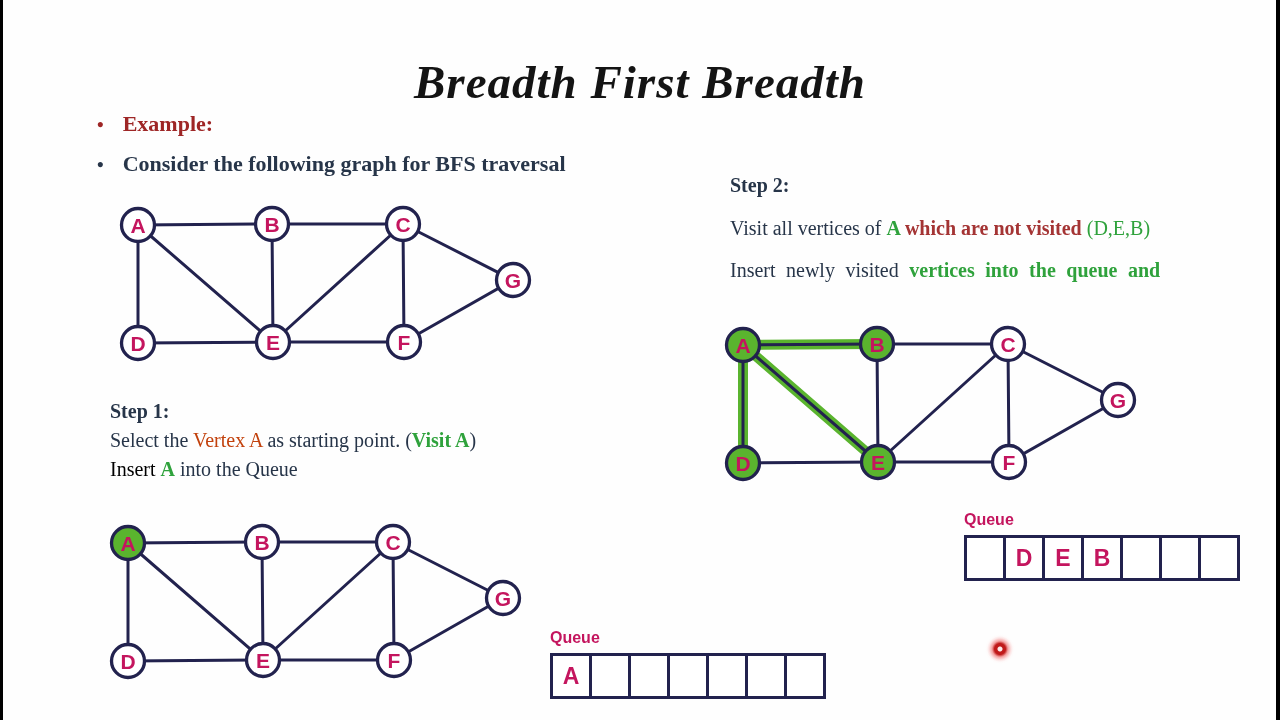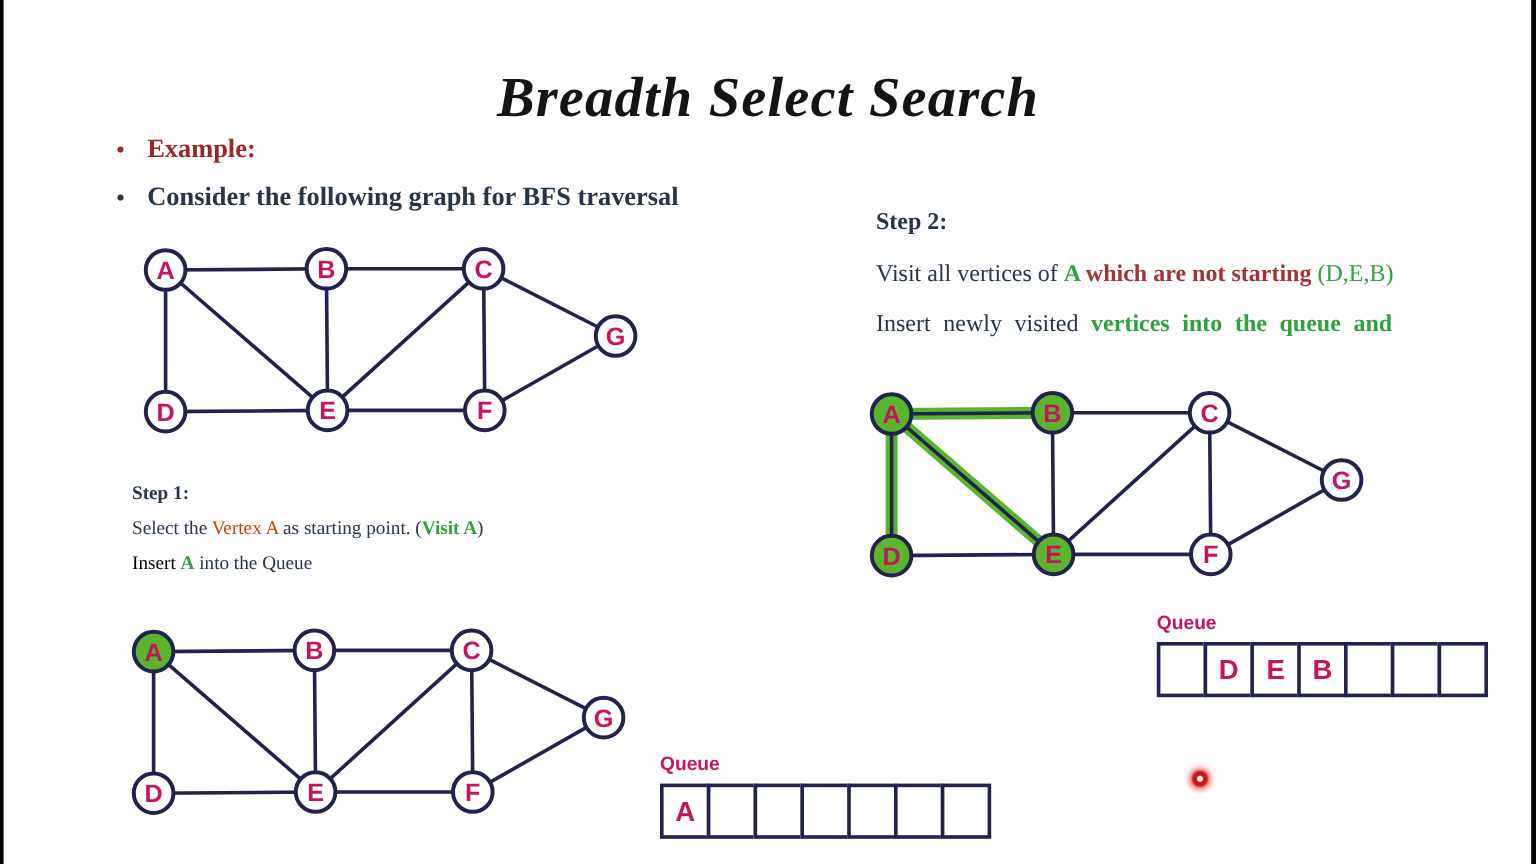--- a/index.html
+++ b/index.html
@@ -9,21 +9,21 @@
   .bar.left{left:0;width:3px;}
   .bar.right{right:0;width:4px;}
 
   .title{position:absolute;top:24px;left:0;right:0;text-align:center;
          font-style:italic;font-weight:600;font-size:47px;color:#141414;letter-spacing:1px;}
 
   .bullets{position:absolute;left:97px;top:111px;font-size:22px;font-weight:bold;}
   .bullet{display:flex;gap:19px;margin-bottom:14px;align-items:baseline;}
   .bullet .dot{font-size:19px;}
 
-  .step1-block{position:absolute;left:110px;top:397px;font-size:16px;line-height:29px;}
+  .step1-block{position:absolute;left:110px;top:397px;font-size:20px;line-height:29px;}
   .step2-block{position:absolute;left:730px;top:170px;width:528px;font-size:20px;line-height:30px;}
   .heading{font-weight:bold;}
   .step2-block .heading{margin-bottom:13px;}
   .step2-block .line{margin-bottom:12px;}
   .step2-block .line.justify{word-spacing:5.5px;margin-bottom:18px;}
 
   .graph{position:absolute;}
   .graph.g1{left:100px;top:195px;}
   .graph.g2{left:90px;top:513px;}
   .graph.g3{left:705px;top:315px;}
@@ -46,21 +46,21 @@
             rgba(248,170,170,.30) 11px,
             rgba(255,225,225,.12) 13px,
             transparent 15px);}
 </style>
 </head>
 <body>
 
 <div class="bar left"></div>
 <div class="bar right"></div>
 
-<h1 class="title">Breadth Select Search</h1>
+<h1 class="title">Breadth First Breadth</h1>
 
 <div class="bullets">
   <div class="bullet">
     <span class="dot" style="color: rgb(158, 38, 38);">•</span>
     <span style="color: rgb(158, 38, 38);">Example:</span>
   </div>
   <div class="bullet">
     <span class="dot" style="color: rgb(39, 53, 73);">•</span>
     <span style="color: rgb(39, 53, 73);">Consider the following graph for BFS traversal</span>
   </div>
@@ -123,21 +123,21 @@
       <circle cx="38" cy="148" r="16.5" fill="#ffffff" stroke="#22224e" stroke-width="3.3"></circle>
       <text x="38" y="155.5" text-anchor="middle" fill="#c4155e" font-family="&quot;Liberation Sans&quot;, sans-serif" font-size="21" font-weight="bold">D</text>
       <circle cx="173" cy="147" r="16.5" fill="#ffffff" stroke="#22224e" stroke-width="3.3"></circle>
       <text x="173" y="154.5" text-anchor="middle" fill="#c4155e" font-family="&quot;Liberation Sans&quot;, sans-serif" font-size="21" font-weight="bold">E</text>
       <circle cx="304" cy="147" r="16.5" fill="#ffffff" stroke="#22224e" stroke-width="3.3"></circle>
       <text x="304" y="154.5" text-anchor="middle" fill="#c4155e" font-family="&quot;Liberation Sans&quot;, sans-serif" font-size="21" font-weight="bold">F</text>
     </svg></div>
 
 <div class="step2-block">
   <div class="heading" style="color: rgb(39, 53, 73);">Step 2:</div>
-  <div class="line"><span style="color: rgb(39, 53, 73);">Visit all vertices of </span><span style="color: rgb(47, 162, 60); font-weight: bold;">A </span><span style="color: rgb(164, 52, 52); font-weight: bold;">which are not starting </span><span style="color: rgb(47, 162, 60);">(D,E,B)</span></div>
+  <div class="line"><span style="color: rgb(39, 53, 73);">Visit all vertices of </span><span style="color: rgb(47, 162, 60); font-weight: bold;">A </span><span style="color: rgb(164, 52, 52); font-weight: bold;">which are not visited </span><span style="color: rgb(47, 162, 60);">(D,E,B)</span></div>
   <div class="line justify"><span style="color: rgb(39, 53, 73);">Insert newly visited </span><span style="color: rgb(47, 162, 60); font-weight: bold;">vertices into the queue and</span></div>
 </div>
 
 <div class="graph g3"><svg width="455" height="185">
       <line x1="38" y1="30" x2="172" y2="29" stroke="#22224e" stroke-width="3" stroke-linecap="round"></line>
       <line x1="172" y1="29" x2="303" y2="29" stroke="#22224e" stroke-width="3" stroke-linecap="round"></line>
       <line x1="38" y1="30" x2="38" y2="148" stroke="#22224e" stroke-width="3" stroke-linecap="round"></line>
       <line x1="38" y1="30" x2="173" y2="147" stroke="#22224e" stroke-width="3" stroke-linecap="round"></line>
       <line x1="172" y1="29" x2="173" y2="147" stroke="#22224e" stroke-width="3" stroke-linecap="round"></line>
       <line x1="303" y1="29" x2="173" y2="147" stroke="#22224e" stroke-width="3" stroke-linecap="round"></line>

